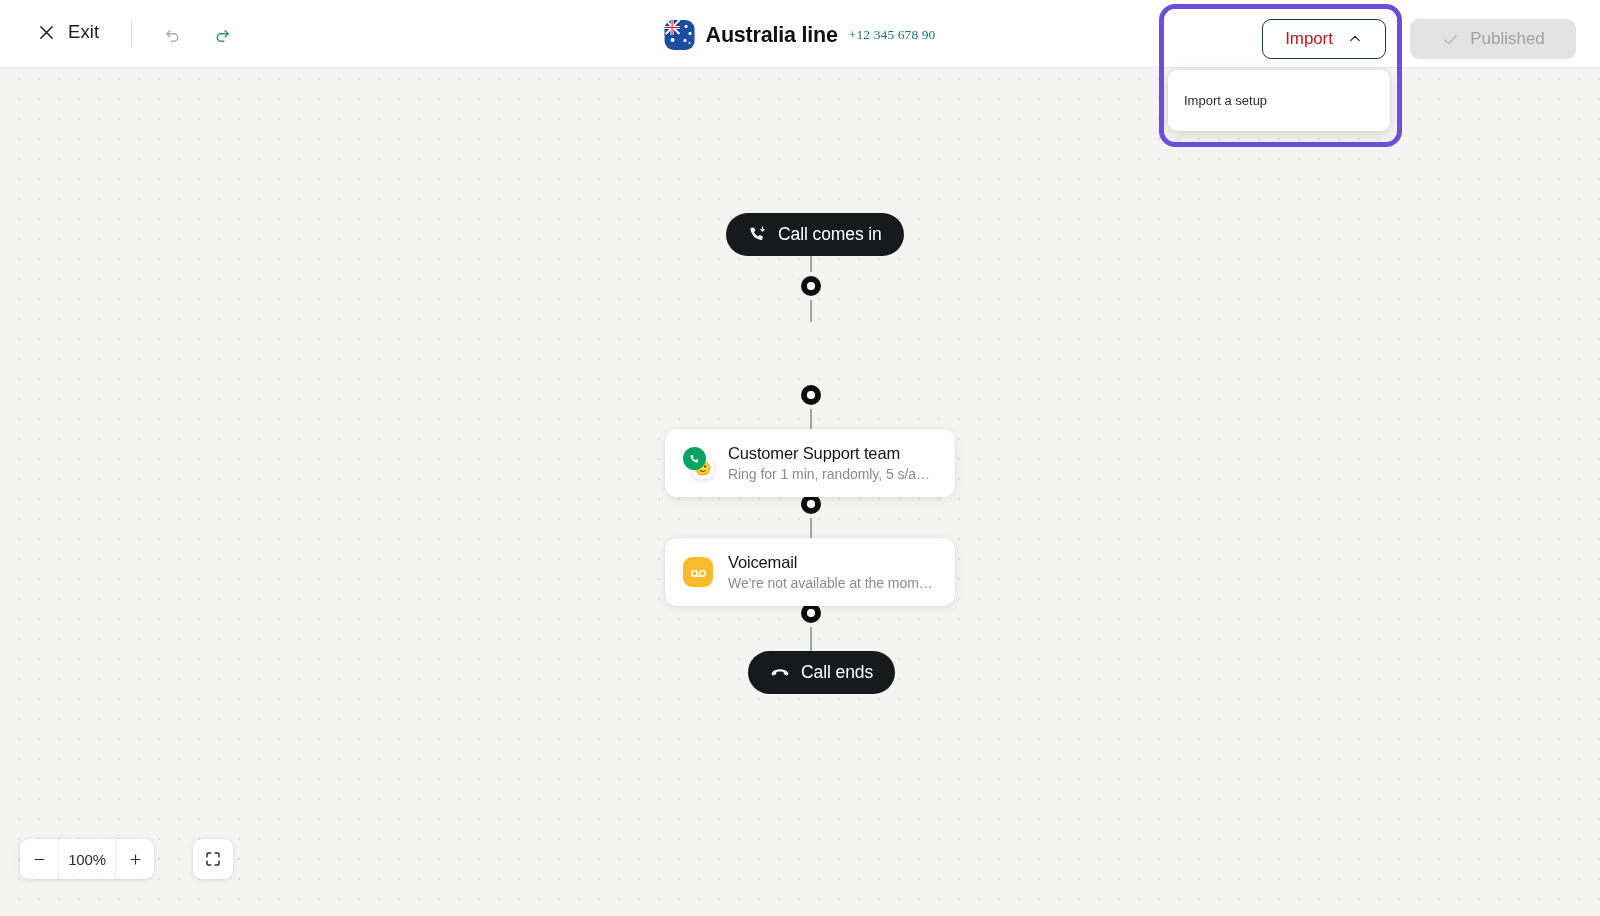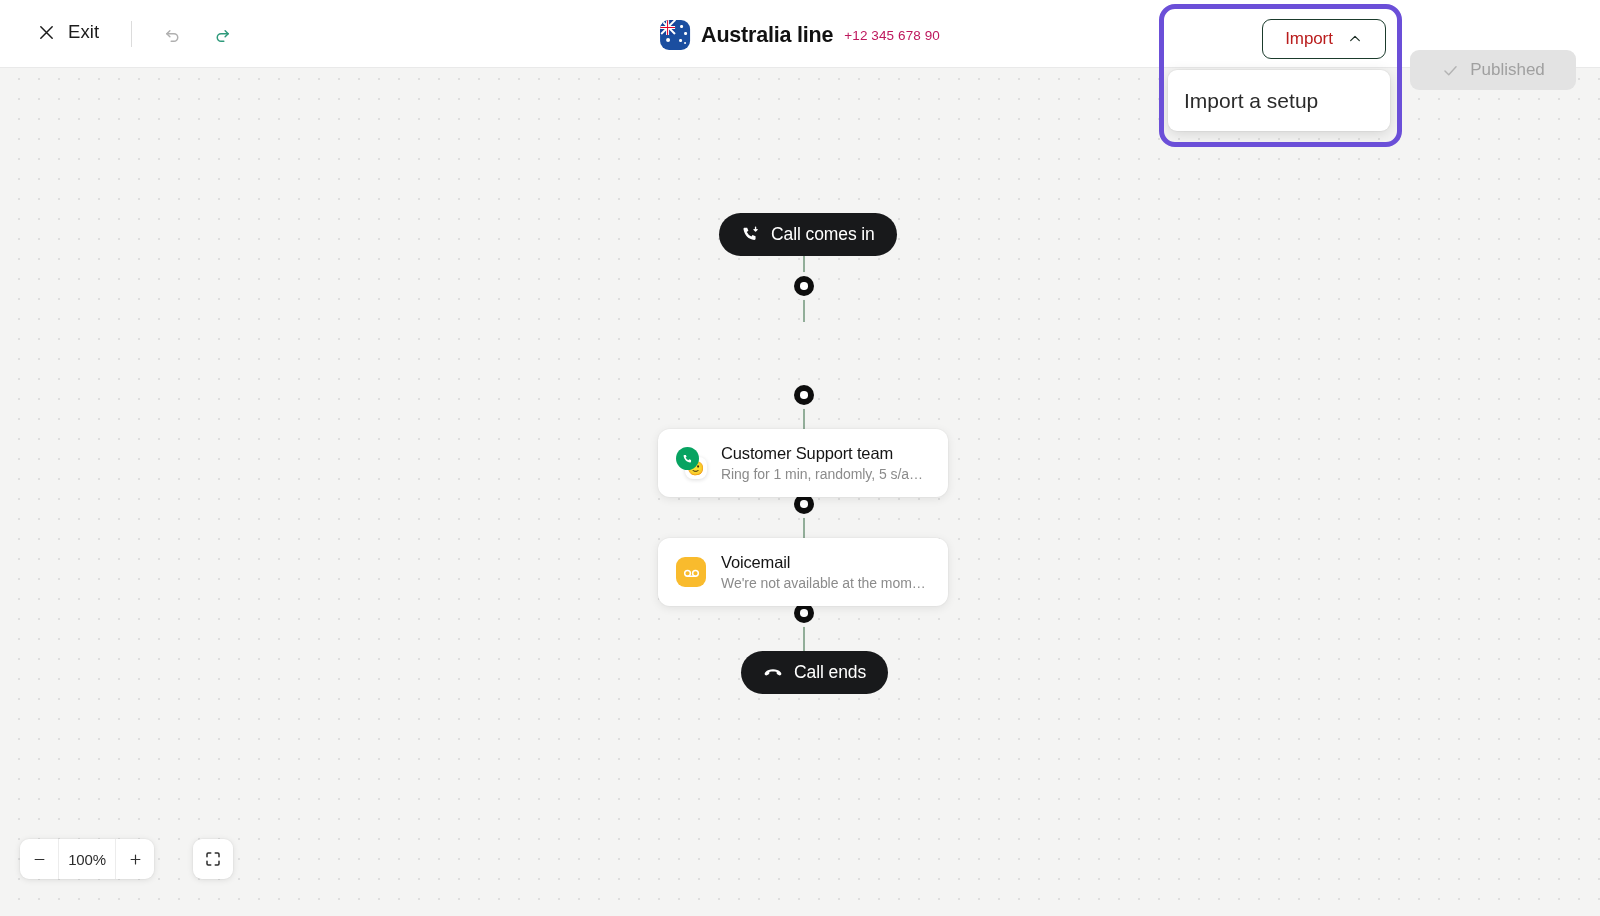--- a/index.html
+++ b/index.html
@@ -75,21 +75,21 @@
     background:#ffffff; transform:rotate(45deg);
   }
   #line-flag .diag2 { transform:rotate(-45deg); }
   #line-flag .star {
     position:absolute; background:#ffffff; border-radius:50%;
   }
   #title-text {
     font-size:21.5px; font-weight:bold; color:#121212; letter-spacing:-.2px;
   }
   #title-number {
-    font-size:13.5px; color:#be185d; letter-spacing:.1px;
+    font-size:13.5px; color:#0f766e; letter-spacing:.1px;font-family:Liberation Serif, serif;
   }
 
   
   #highlight-box {
     position:absolute; left:1159px; top:4px;
     width:243px; height:143px;
     border:5px solid #6b4fd8;
     border-radius:16px;
     z-index:60;
     pointer-events:none;
@@ -108,36 +108,36 @@
 
   #import-menu {
     position:absolute; left:1168px; top:70px;
     width:222px; height:61px;
     background:#ffffff; border-radius:9px;
     box-shadow:0 3px 14px rgba(0,0,0,.13), 0 0 0 1px rgba(0,0,0,.03);
     z-index:50;
     display:flex; align-items:center;
   }
   #import-menu .item {
-    padding:0 16px; font-size:21px; color:#2b2b2b;
+    padding:0 16px; font-size:13px; color:#2b2b2b;
     cursor:pointer; width:100%; height:100%;
     display:flex; align-items:center; border-radius:5px;
   }
 
   #published-btn {
     position:absolute; left:1410px; top:19px;
     width:166px; height:40px;
     background:#e3e3e3; border-radius:9px;
     display:flex; align-items:center; justify-content:center; gap:10px;
-    cursor:default; z-index:45;margin-top:31px;
+    cursor:default; z-index:45;
   }
   #published-btn .lbl { font-size:17px; color:#a0a0a0; }
 
   
-  #flow { position:absolute; left:5px; top:0; width:1320px; height:916px; }
+  #flow { position:absolute; left:12px; top:0; width:1320px; height:916px; }
 
   .conn {
     position:absolute; left:798px; width:2.2px;
     background:#92ae99; z-index:1;
   }
   .dot {
     position:absolute; width:20px; height:20px; left:789px;
     border-radius:50%; background:#0d0d0d;
     display:flex; align-items:center; justify-content:center;
     z-index:3; cursor:pointer;

